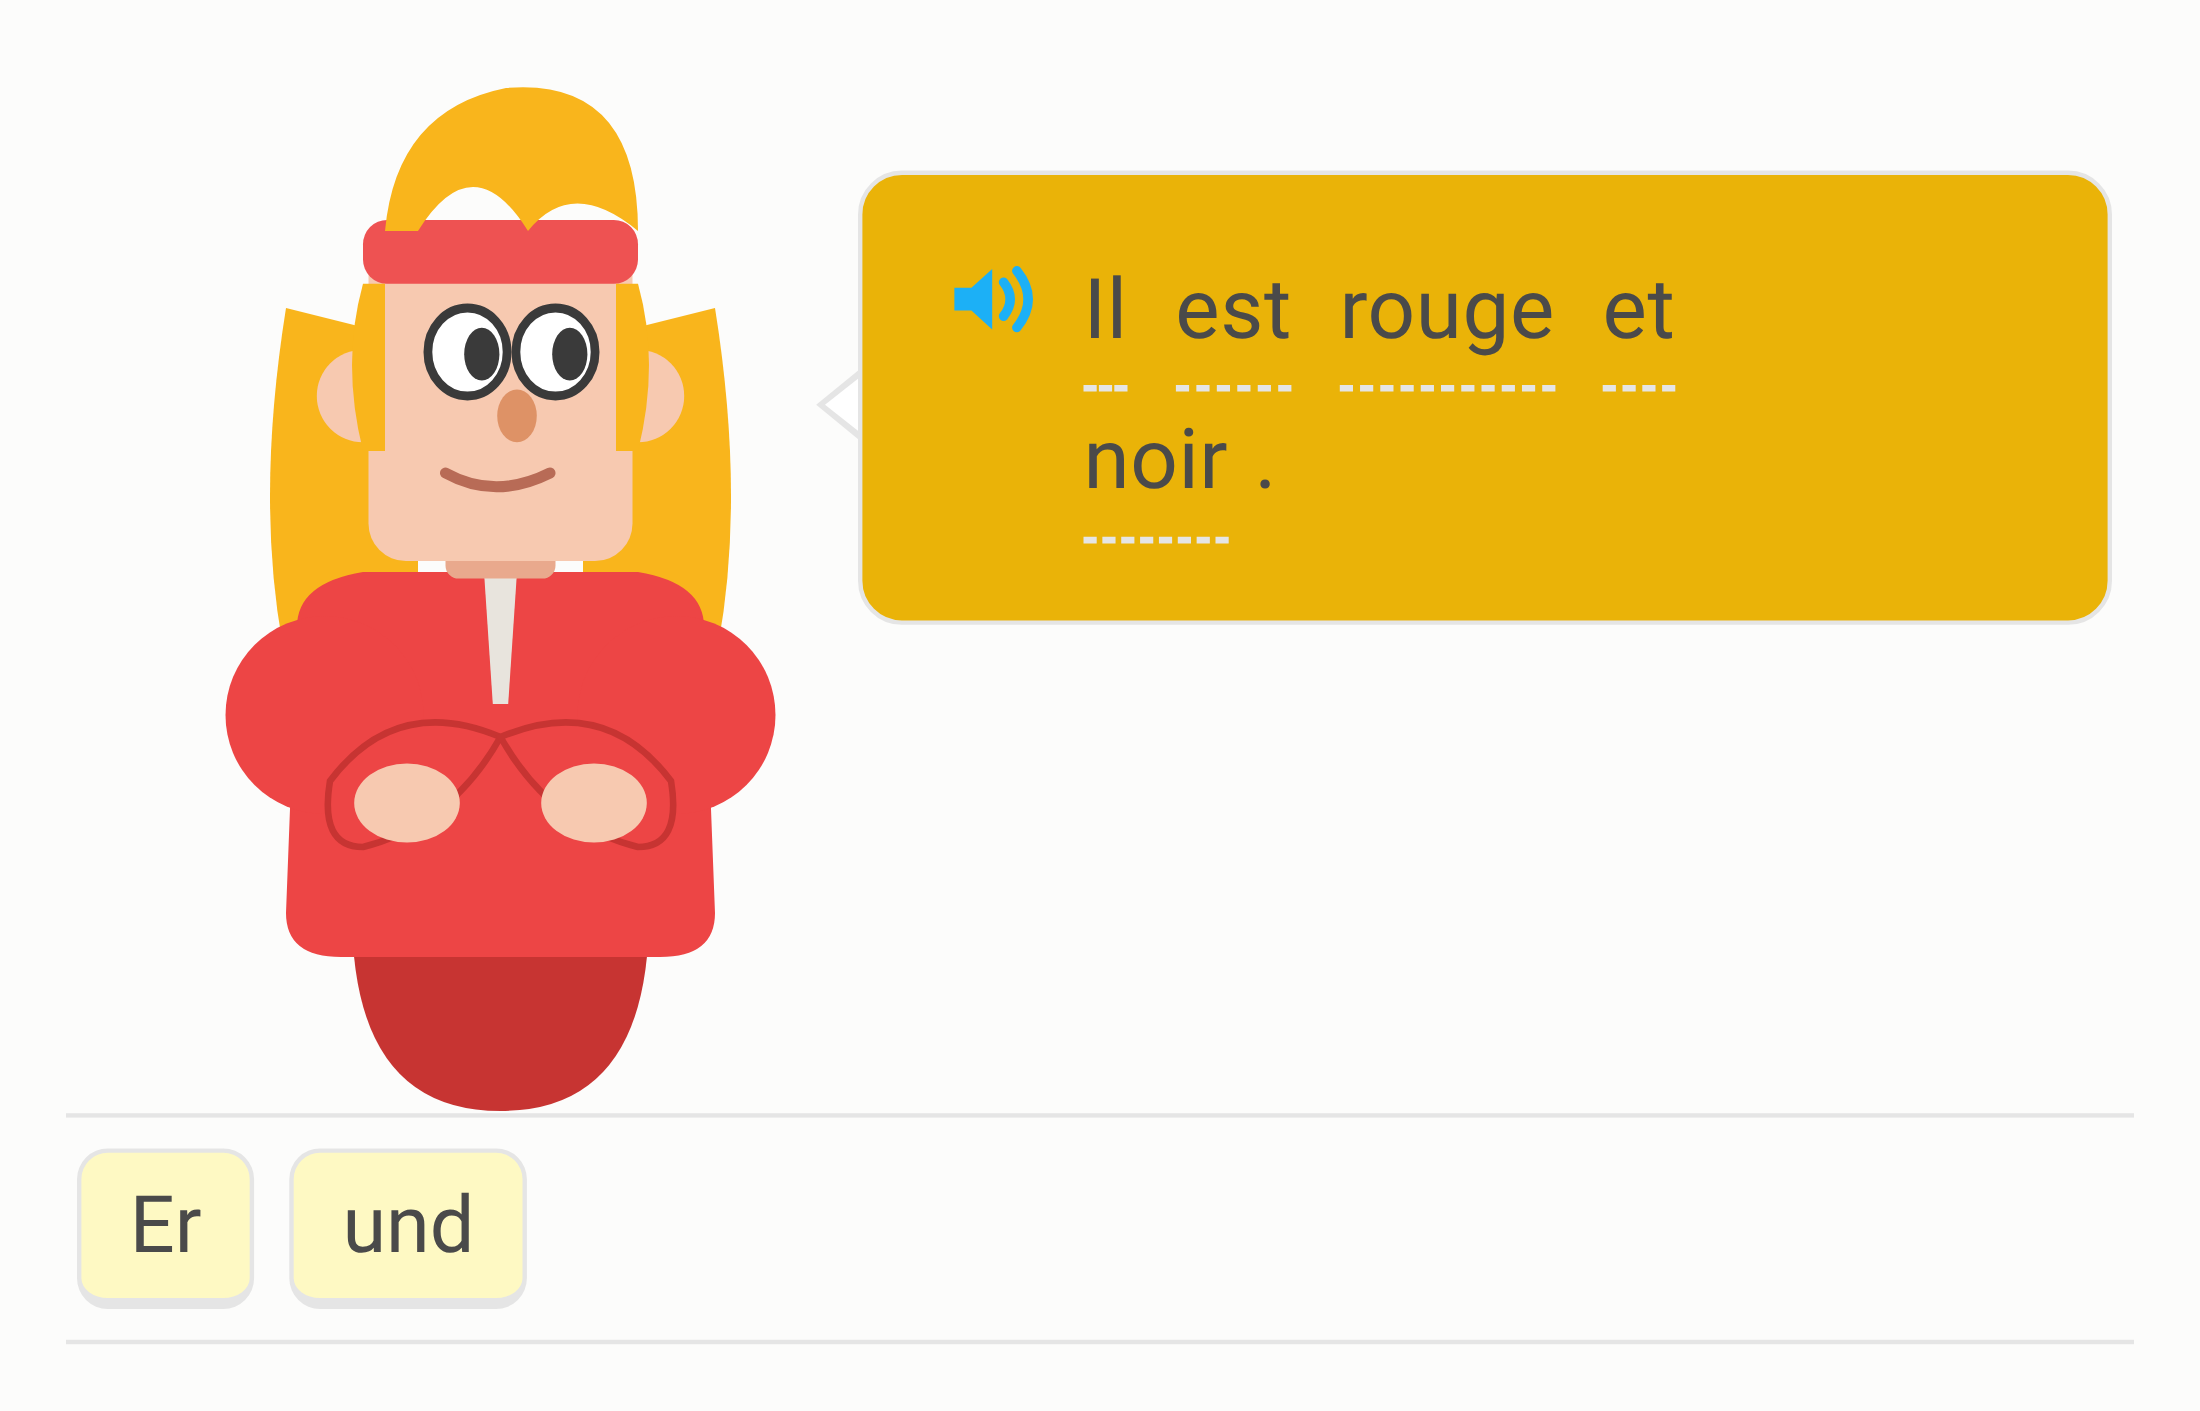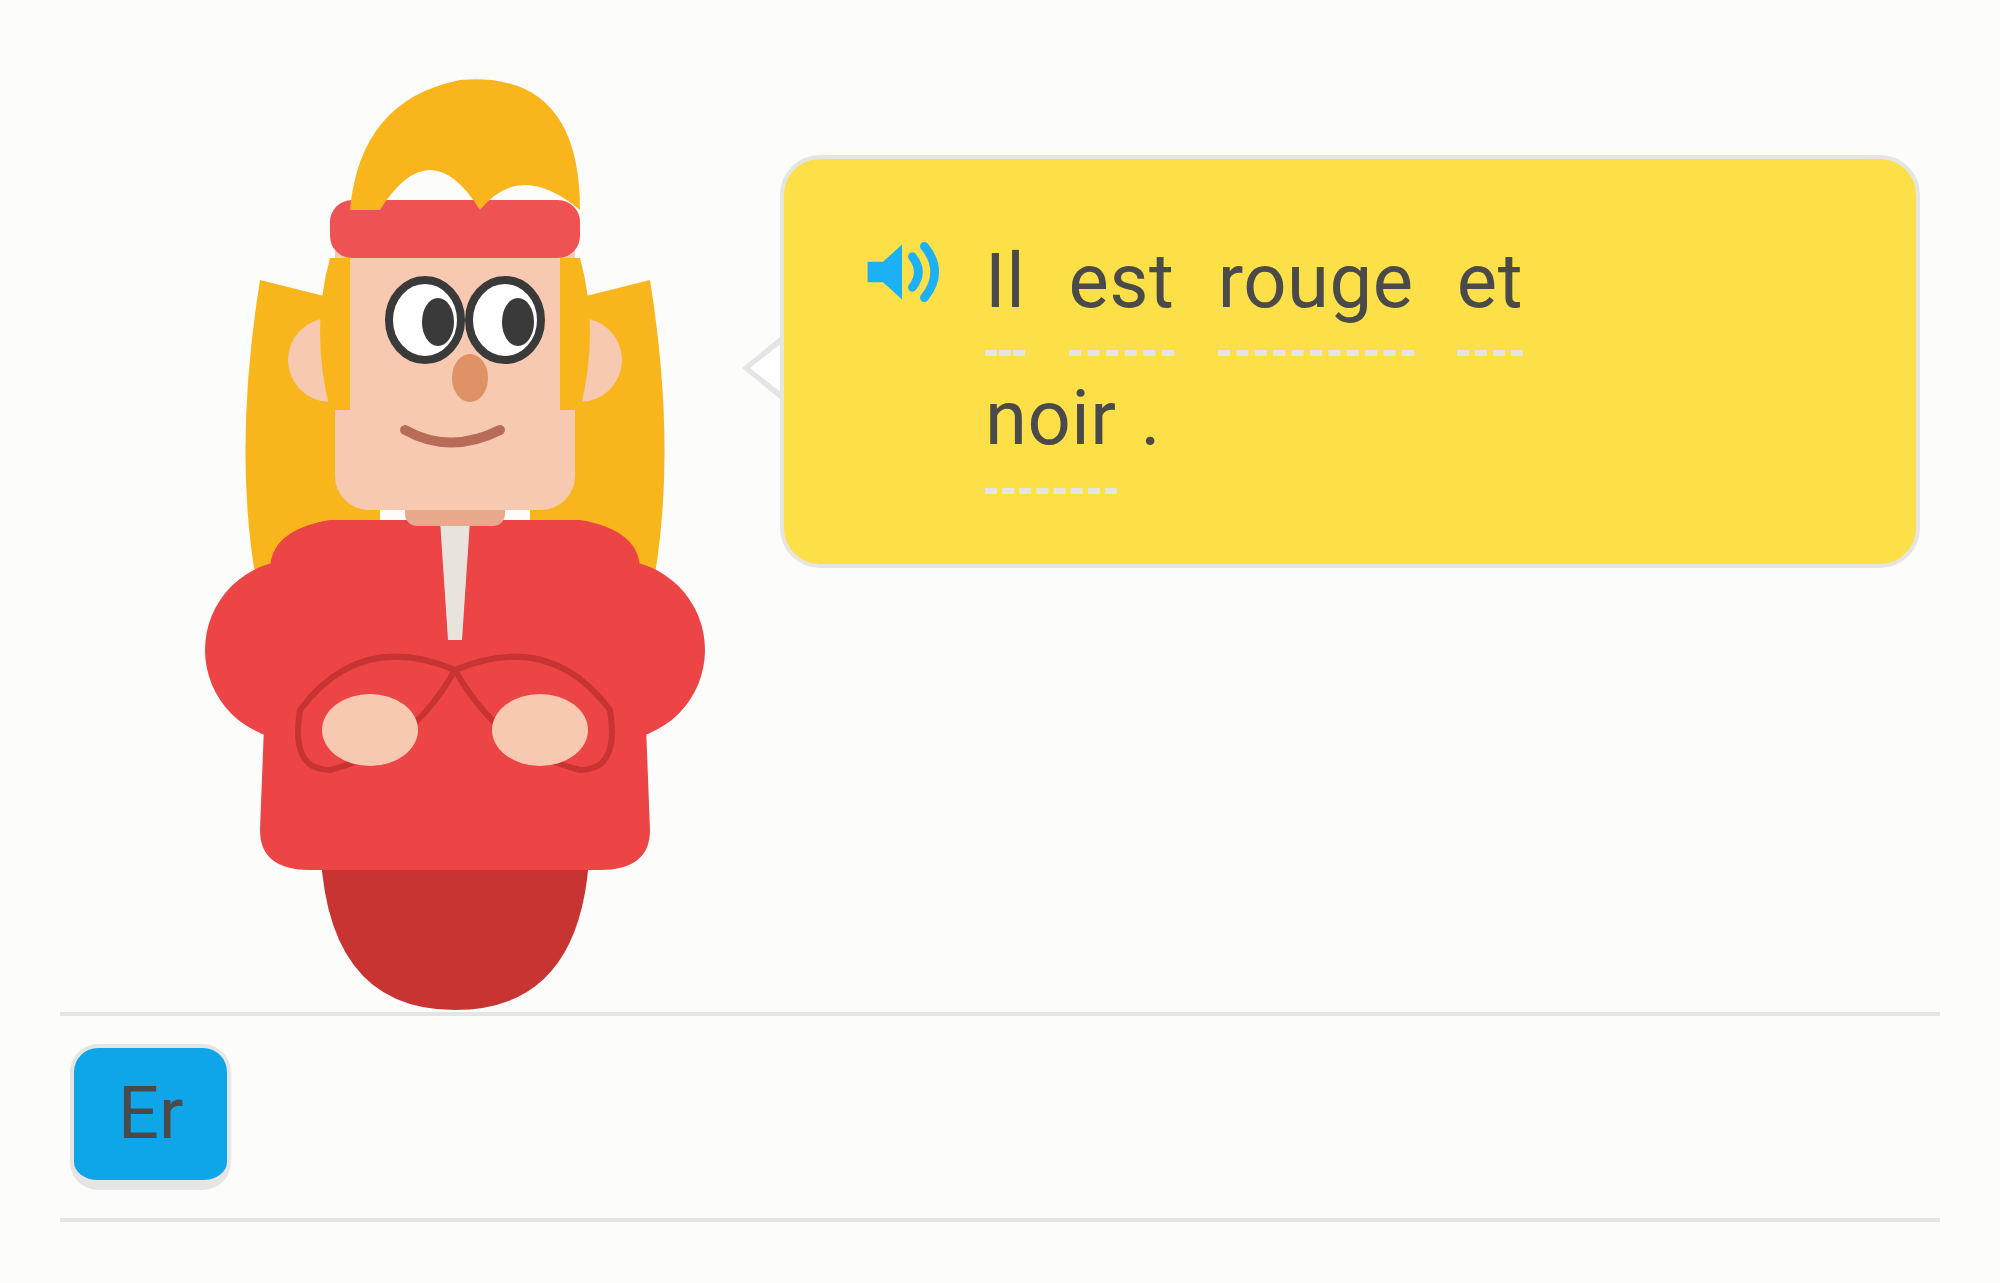--- a/index.html
+++ b/index.html
@@ -30,21 +30,21 @@
 
   
   .bubble {
     position: absolute;
     left: 780px;
     top: 155px;
     width: 1140px;
     border: 4px solid #e5e5e5;
     border-radius: 40px;
     padding: 60px 70px 70px 75px;
-    background: #fde047;
+    background: #eab308;
   }
   .bubble-tail {
     position: absolute;
     left: 742px;
     top: 332px;
     width: 0; height: 0;
   }
   .bubble-tail::before,
   .bubble-tail::after {
     content: "";
@@ -100,21 +100,21 @@
     top: 1012px;
     height: 210px;
     border-top: 4px solid #e5e5e5;
     border-bottom: 4px solid #e5e5e5;
     display: flex;
     align-items: center;
     gap: 32px;
     padding: 0 10px;
   }
   .tile {
-    background: #0ea5e9;
+    background: #fef9c3;
     border: 4px solid #e5e5e5;
     border-bottom-width: 10px;
     border-radius: 28px;
     padding: 30px 44px;
     font-size: 72px;
     color: #4a4a4a;
     cursor: pointer;
     user-select: none;
     line-height: 1;
   }
@@ -189,15 +189,16 @@
         <span class="word">rouge</span>
         <span class="word">et</span>
         <br>
         <span class="word">noir</span><span class="punct">.</span>
       </div>
     </div>
   </div>
 
   <div class="answer-strip">
     <div class="tile">Er</div>
+    <div class="tile">und</div>
   </div>
 
 </div>
 
 </body></html>

